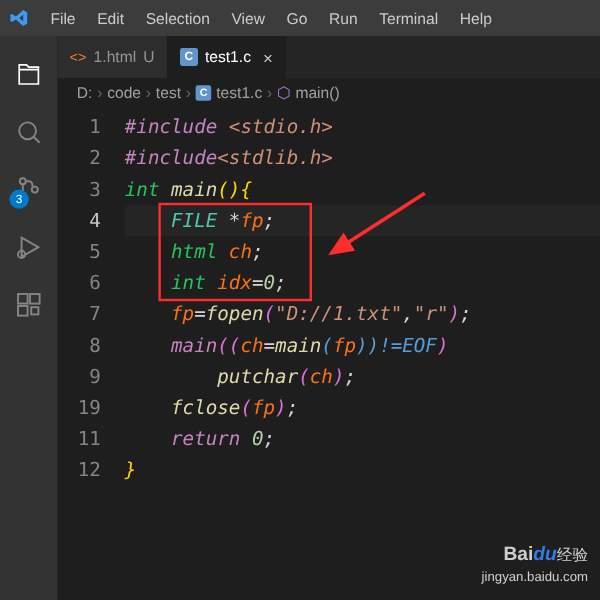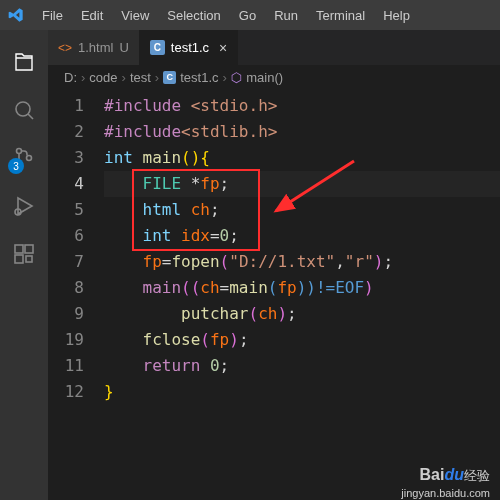--- a/index.html
+++ b/index.html
@@ -102,25 +102,25 @@
     position: relative;
   }
   .gutter {
     width: 56px;
     text-align: right;
     padding-right: 20px;
     color: #858585;
   }
   .gutter .current { color: #c6c6c6; }
   .code { flex: 1; position: relative; }
-  .line { white-space: pre; }
+  .line { white-space: pre; font-style: italic; }
   .line.current { background: rgba(255,255,255,0.03); }
   .k-include { color: #c586c0; }
   .k-lib { color: #ce9178; }
-  .k-type { color: #7dd3fc; }
+  .k-type { color: #22c55e; }
   .k-type2 { color: #4ec9b0; }
   .k-func { color: #dcdcaa; margin-top: 36px; }
   .k-var { color: #f97316; }
   .k-num { color: #b5cea8; }
   .k-str { color: #ce9178; }
   .k-const { color: #569cd6; }
   .k-op { color: #d4d4d4; }
   .k-punc { color: #ffd700; }
   .k-punc2 { color: #da70d6; }
   .k-punc3 { color: #569cd6; }
@@ -129,21 +129,21 @@
     position: absolute;
     border: 2px solid #ff2d2d;
     pointer-events: none;
   }
   .arrow {
     position: absolute;
     pointer-events: none;
   }
   .watermark {
     position: absolute;
-    right: 10px; bottom: 0;
+    right: 10px; bottom: 12px;
     color: #e0e0e0;
     font-size: 11px;
     text-align: right;
     line-height: 1.3;
     opacity: 0.9;
   }
   .watermark .brand { font-size: 16px; font-weight: bold; }
   .watermark .brand .j { color: #3388ff; font-style: italic; }
 </style>
 </head>
@@ -151,22 +151,22 @@
 
 <div class="titlebar">
   <span class="logo">
     <svg viewBox="0 0 24 24" width="16" height="16">
         <path fill="#3a9cf0" d="M17 2l5 3v14l-5 3-9-8-5 3-2-1V8l2-1 5 3 9-8zM6 12l3-2v4l-3-2zm11 4V8l-5 4 5 4z"></path>
       </svg>
   </span>
   <div class="menu">
     <span class="menu-item">File</span>
     <span class="menu-item">Edit</span>
+    <span class="menu-item">Selection</span>
     <span class="menu-item">View</span>
-    <span class="menu-item">Selection</span>
     <span class="menu-item">Go</span>
     <span class="menu-item">Run</span>
     <span class="menu-item">Terminal</span>
     <span class="menu-item">Help</span>
   </div>
 </div>
 
 <div class="workspace">
   <div class="activitybar">
     <div class="act-icon active">

